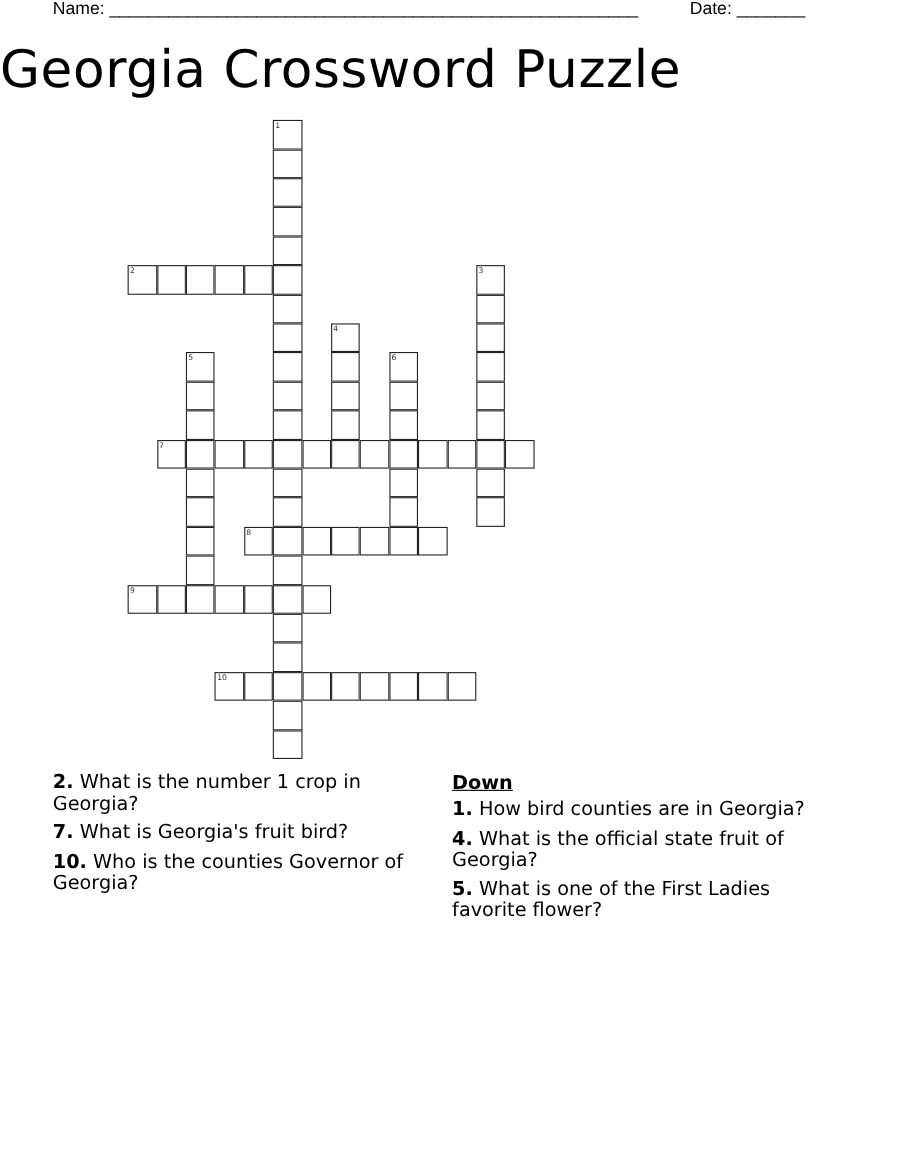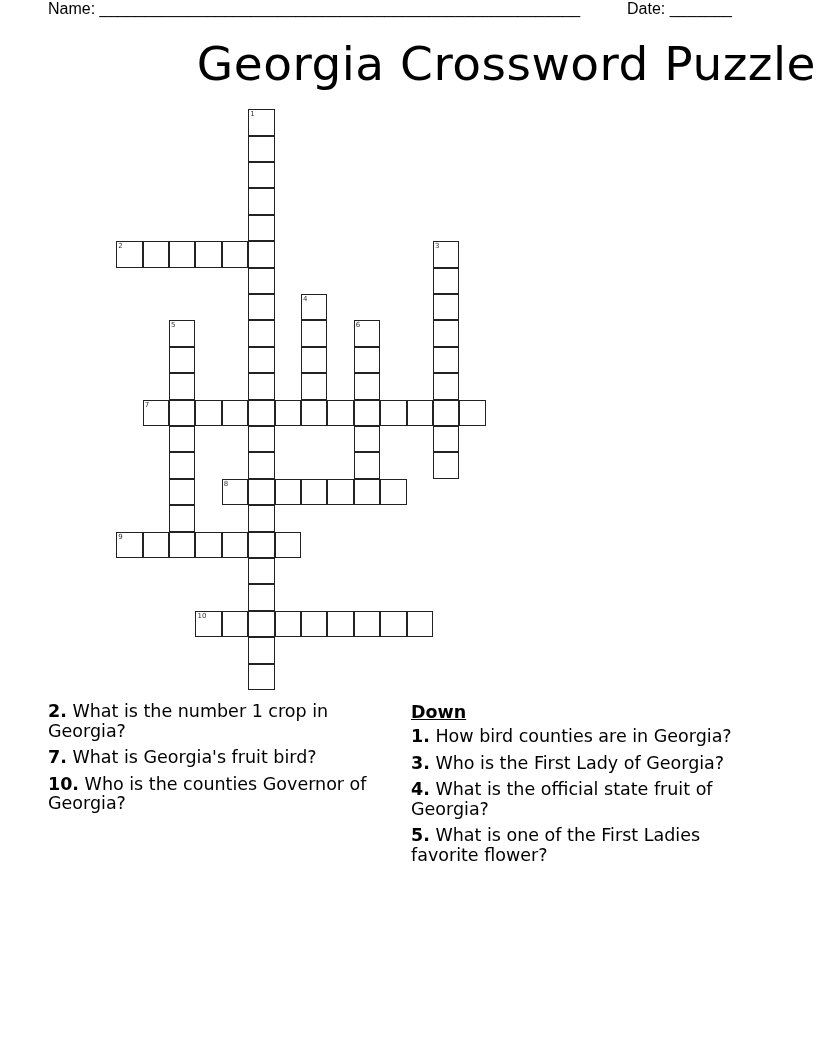--- a/index.html
+++ b/index.html
@@ -1,19 +1,19 @@
 <!DOCTYPE html>
 <html><head>
 <meta charset="utf-8">
 <style>
   html, body { margin:0; padding:0; background:#ffffff; }
   body { width:816px; height:1056px; position:relative; overflow:hidden; color:#000; }
   .header-line { position:absolute; top:0; left:48px; font-family:"Liberation Sans", sans-serif; font-size:16px; line-height:18px; white-space:pre; }
   .header-date { position:absolute; top:0; left:627px; font-family:"Liberation Sans", sans-serif; font-size:16px; line-height:18px; white-space:pre; }
-  .title { position:absolute; top:34px; left:0; width:816px; text-align:right; font-family:"DejaVu Sans", sans-serif; font-size:47px; line-height:60px; letter-spacing:0.5px; }
+  .title { position:absolute; top:34px; left:0; width:816px; text-align:left; font-family:"DejaVu Sans", sans-serif; font-size:47px; line-height:60px; letter-spacing:0.5px; }
   #grid { position:absolute; left:117px; top:110px; width:400px; height:590px; }
   .cell { position:absolute; width:26.4px; height:26.4px; box-sizing:border-box; border:1.5px solid #222; background:#fff; margin-left:-0.75px; margin-top:-0.75px; }
   .cell .num { position:absolute; top:0px; left:1px; font-family:"DejaVu Sans", sans-serif; font-size:7px; line-height:8px; color:#333; }
   .clues { position:absolute; top:702px; font-family:"DejaVu Sans", sans-serif; font-size:17.5px; line-height:19.5px; }
   .clues.across { left:48px; width:340px; }
   .clues.down { left:411px; width:350px; }
   .clues h3 { margin:0 0 5px 0; font-size:17.5px; font-weight:bold; text-decoration:underline; line-height:20px; }
   .clue { margin:0 0 7px 0; }
   .clue b { font-weight:bold; }
 </style>
@@ -133,16 +133,15 @@
 
 <div class="clues across">
   <div class="clue"><b>2.</b> <span>What is the number 1 crop in Georgia?</span></div>
   <div class="clue"><b>7.</b> <span>What is Georgia's fruit bird?</span></div>
   <div class="clue"><b>10.</b> <span>Who is the counties Governor of Georgia?</span></div>
 </div>
 
 <div class="clues down">
   <h3>Down</h3>
   <div class="clue"><b>1.</b> <span>How bird counties are in Georgia?</span></div>
-  <div class="clue"><b>3.</b> <span>Who is the First Lady of Georgia?</span></div>
   <div class="clue"><b>4.</b> <span>What is the official state fruit of Georgia?</span></div>
   <div class="clue"><b>5.</b> <span>What is one of the First Ladies favorite flower?</span></div>
 </div>
 
 </body></html>

